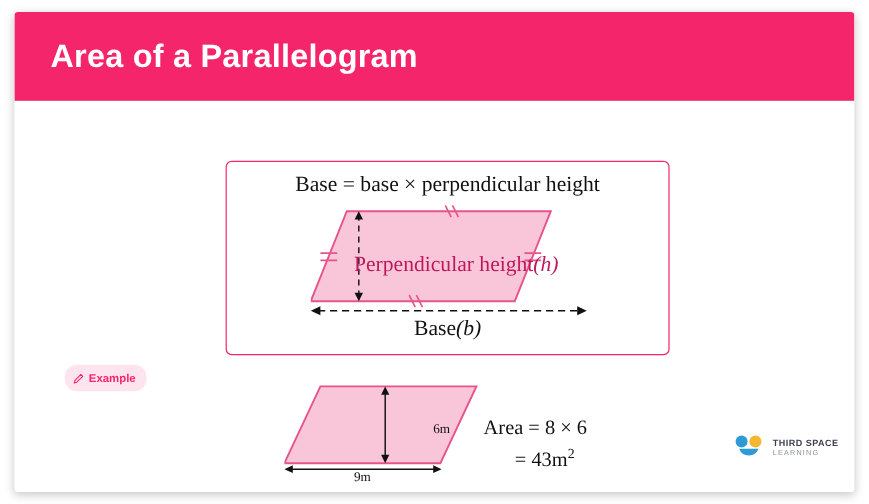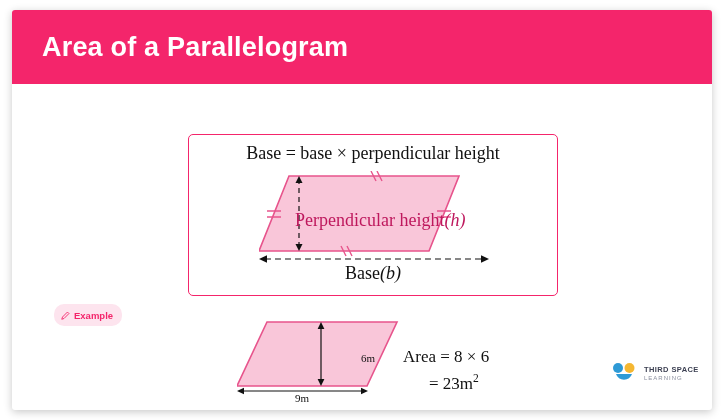--- a/index.html
+++ b/index.html
@@ -242,21 +242,21 @@
   <svg style="position:absolute;left:225px;top:376px;width:131px;height:10px;" viewBox="0 0 131 10">
     <line x1="5" y1="5" x2="126" y2="5" stroke="#111111" stroke-width="1.2"></line>
     <polygon points="0,5 7,1.8 7,8.2" fill="#111111"></polygon>
     <polygon points="131,5 124,1.8 124,8.2" fill="#111111"></polygon>
   </svg>
 
   <div class="lbl-8m" style="left:283px;top:382px;">9m</div>
 
   <div class="calc">
     <div>Area = 8 × 6</div>
-    <div class="line2"><span>= 23m</span><sup>2</sup></div>
+    <div class="line2"><span>= 43m</span><sup>2</sup></div>
   </div>
 
   <div class="logo">
     <svg width="26" height="20" viewBox="0 0 26 20">
       <circle cx="6" cy="6" r="5" fill="#2e9ad6"></circle>
       <circle cx="17.5" cy="6" r="5" fill="#f5b731"></circle>
       <path d="M4 12 a8.5 8.5 0 0 0 16 0 Z" fill="#2e9ad6"></path>
     </svg>
     <div class="logo-text">
       <div>THIRD SPACE</div>

